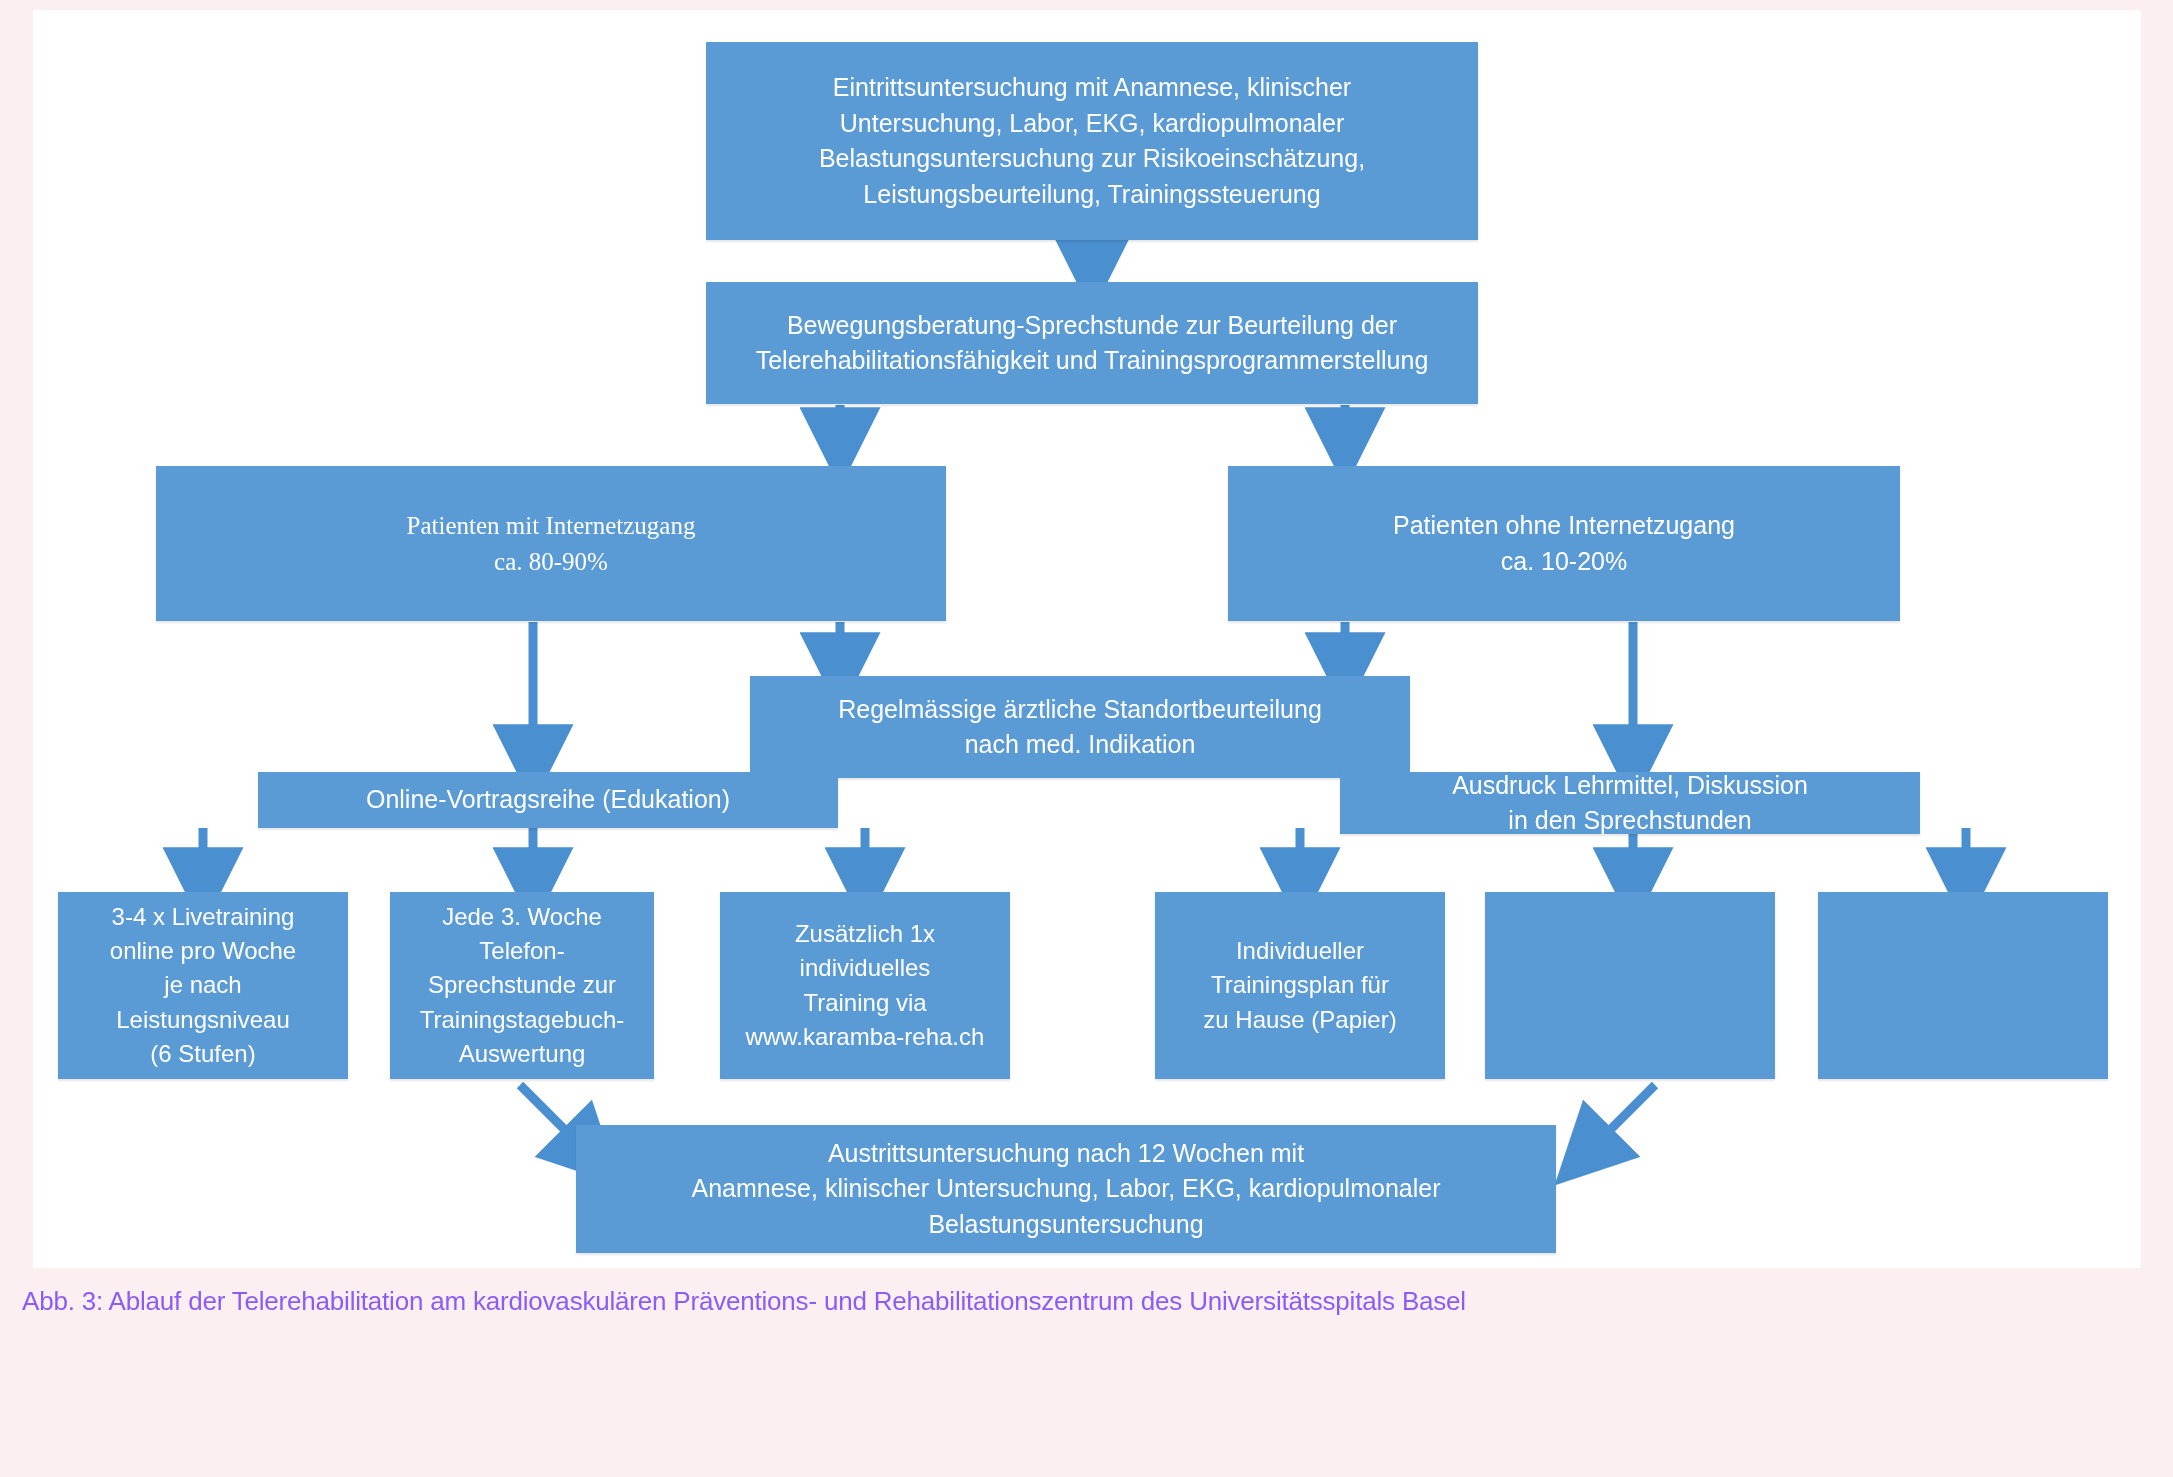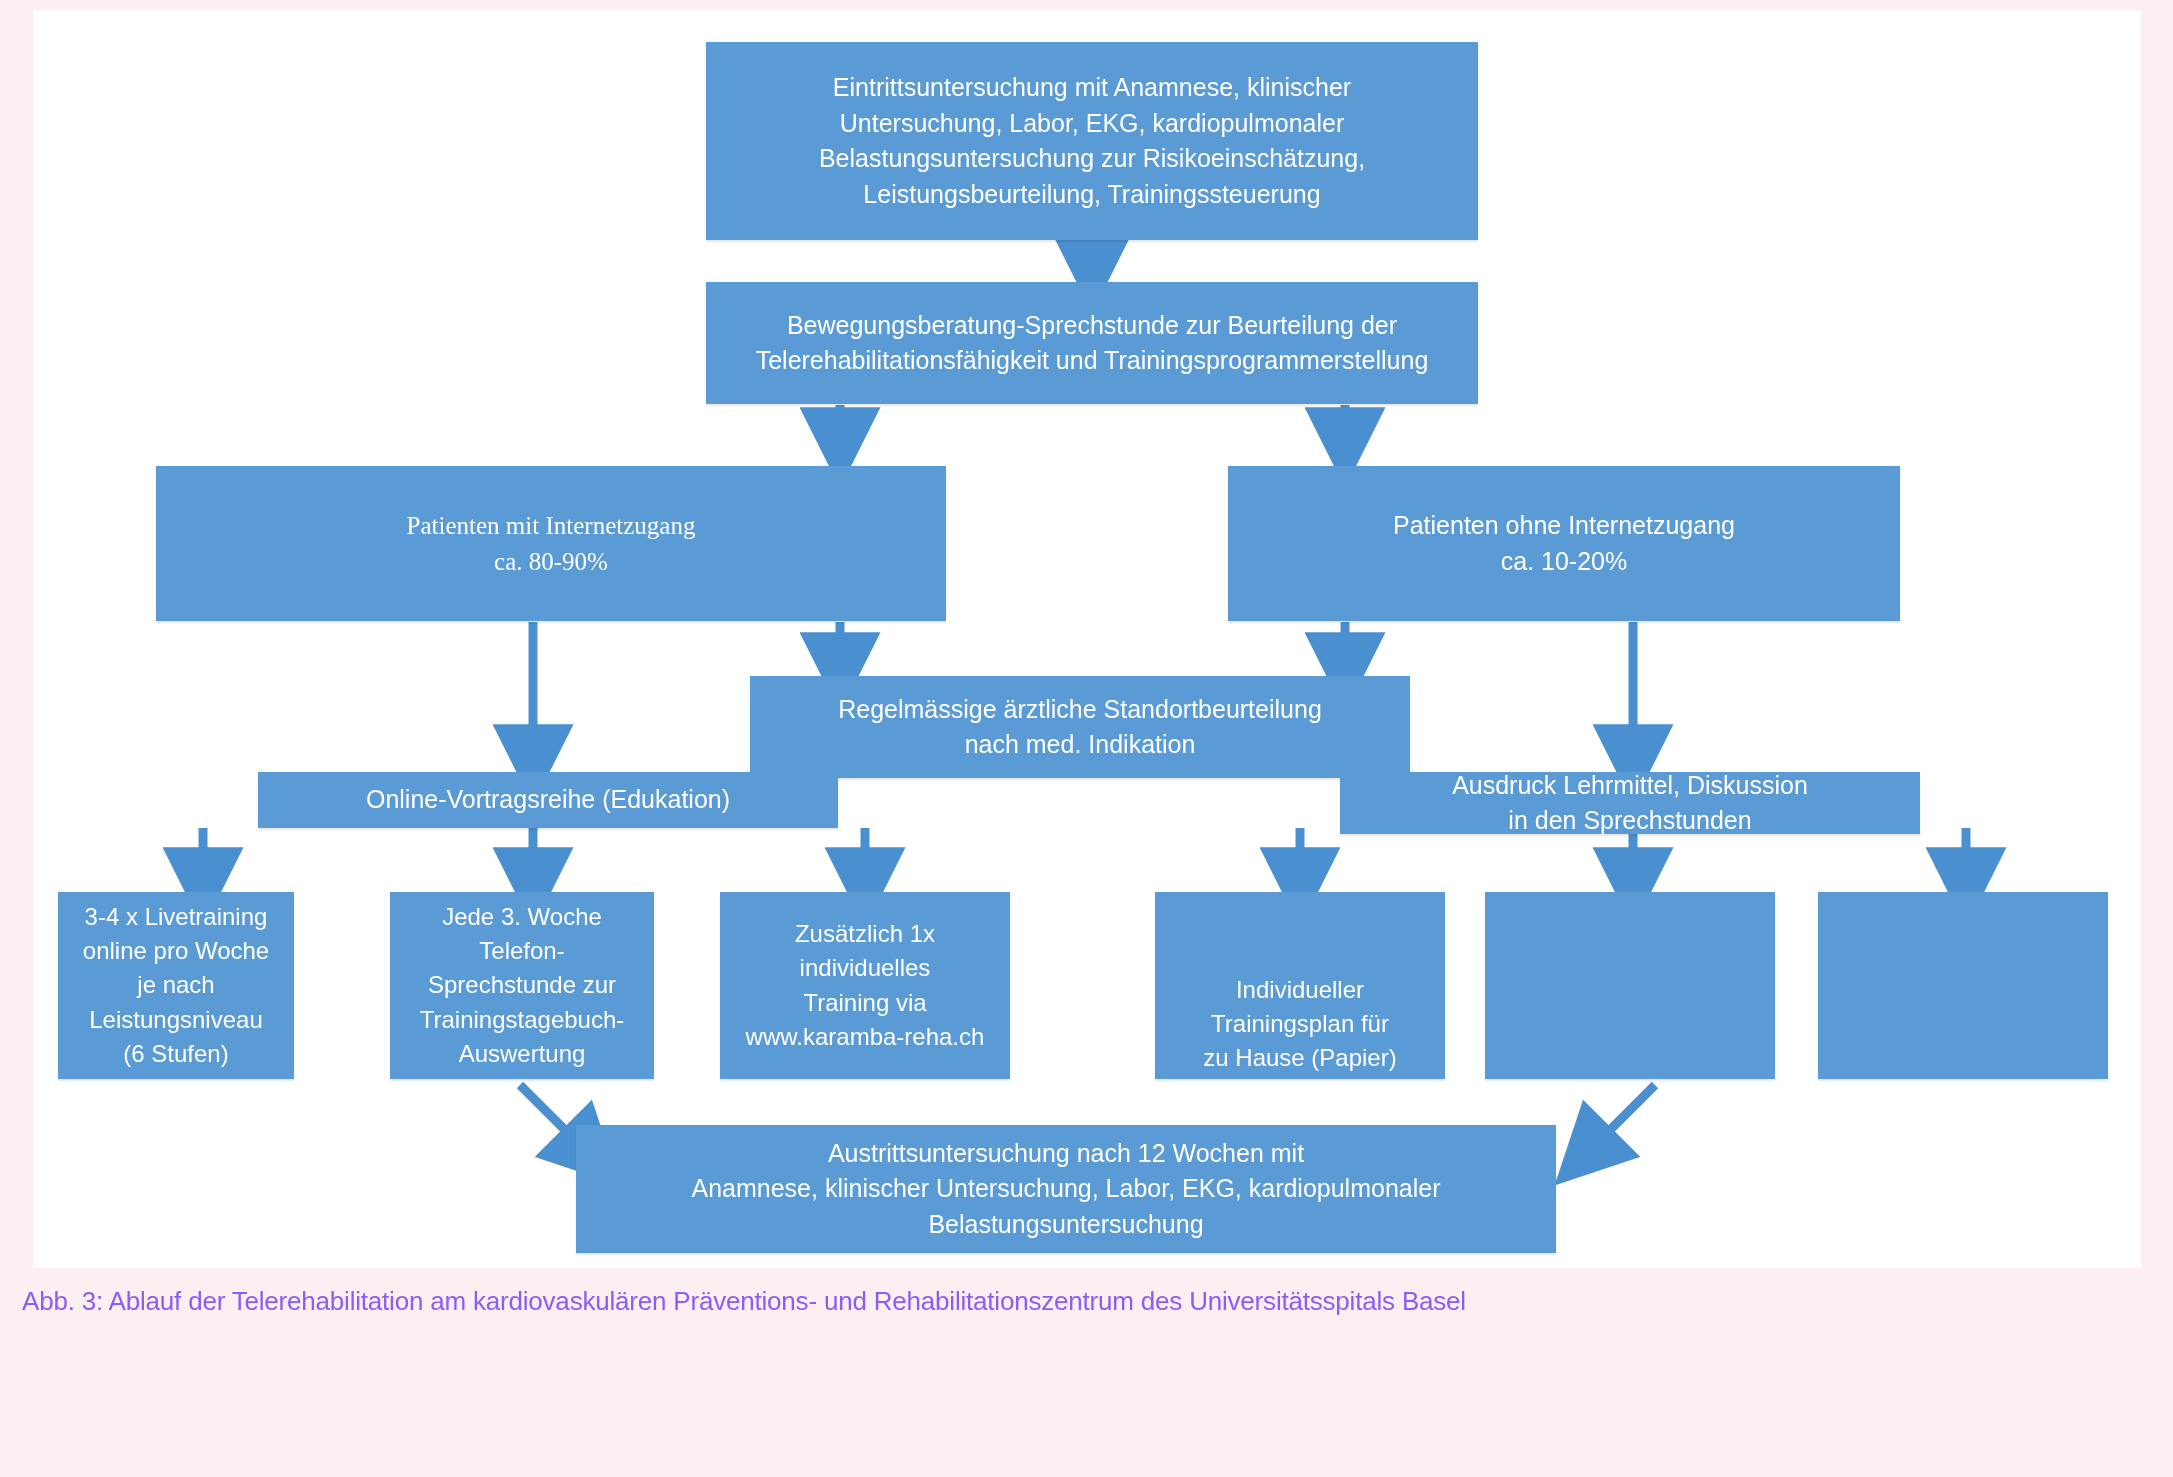--- a/index.html
+++ b/index.html
@@ -131,21 +131,21 @@
 
   <div class="box" style="left:258px;top:772px;width:580px;height:56px;">
     <span>Online-Vortragsreihe (Edukation)</span>
   </div>
 
   <div class="box" style="left:1340px;top:772px;width:580px;height:62px;">
     <span>Ausdruck Lehrmittel, Diskussion
 in den Sprechstunden</span>
   </div>
 
-  <div class="box" style="left:58px;top:892px;width:236px;height:187px;font-size:24px;">
+  <div class="box" style="left:58px;top:892px;width:290px;height:187px;font-size:24px;">
     <span>3-4 x Livetraining
 online pro Woche
 je nach
 Leistungsniveau
 (6 Stufen)</span>
   </div>
 
   <div class="box" style="left:390px;top:892px;width:264px;height:187px;font-size:24px;">
     <span>Jede 3. Woche
 Telefon-
@@ -154,21 +154,21 @@
 Auswertung</span>
   </div>
 
   <div class="box" style="left:720px;top:892px;width:290px;height:187px;font-size:24px;">
     <span>Zusätzlich 1x
 individuelles
 Training via
 www.karamba-reha.ch</span>
   </div>
 
-  <div class="box" style="left:1155px;top:892px;width:290px;height:187px;font-size:24px;align-items:flex-end;">
+  <div class="box" style="left:1155px;top:892px;width:290px;height:187px;font-size:24px;">
     <span>Individueller
 Trainingsplan für
 zu Hause (Papier)</span>
   </div>
 
   <div class="box" style="left:1485px;top:892px;width:290px;height:187px;">
     <span></span>
   </div>
 
   <div class="box" style="left:1818px;top:892px;width:290px;height:187px;">

